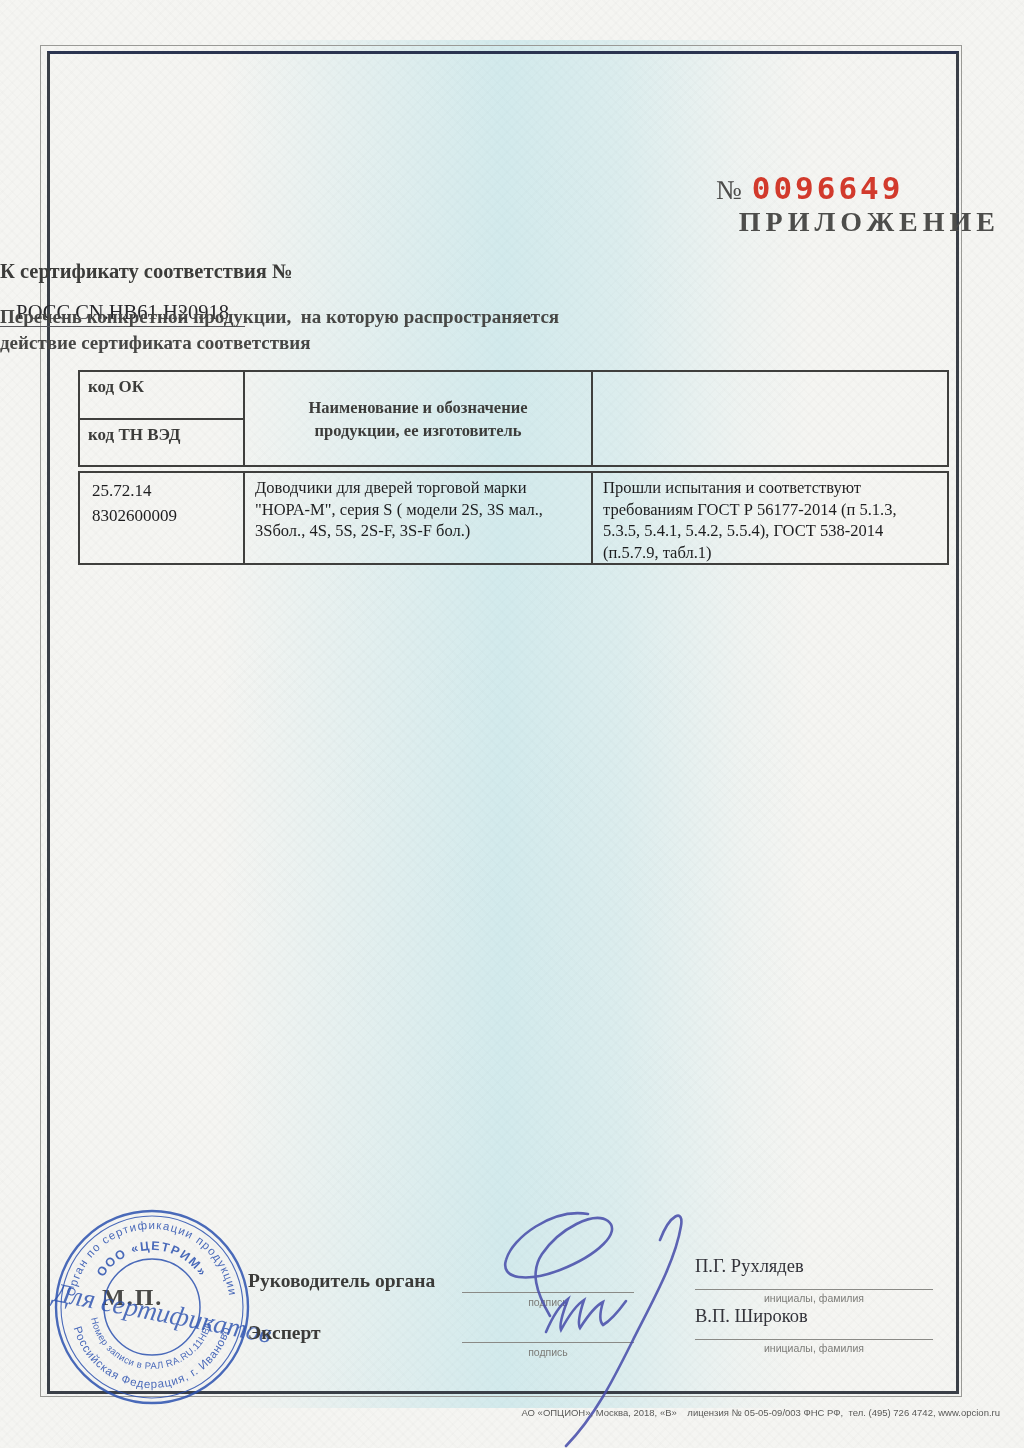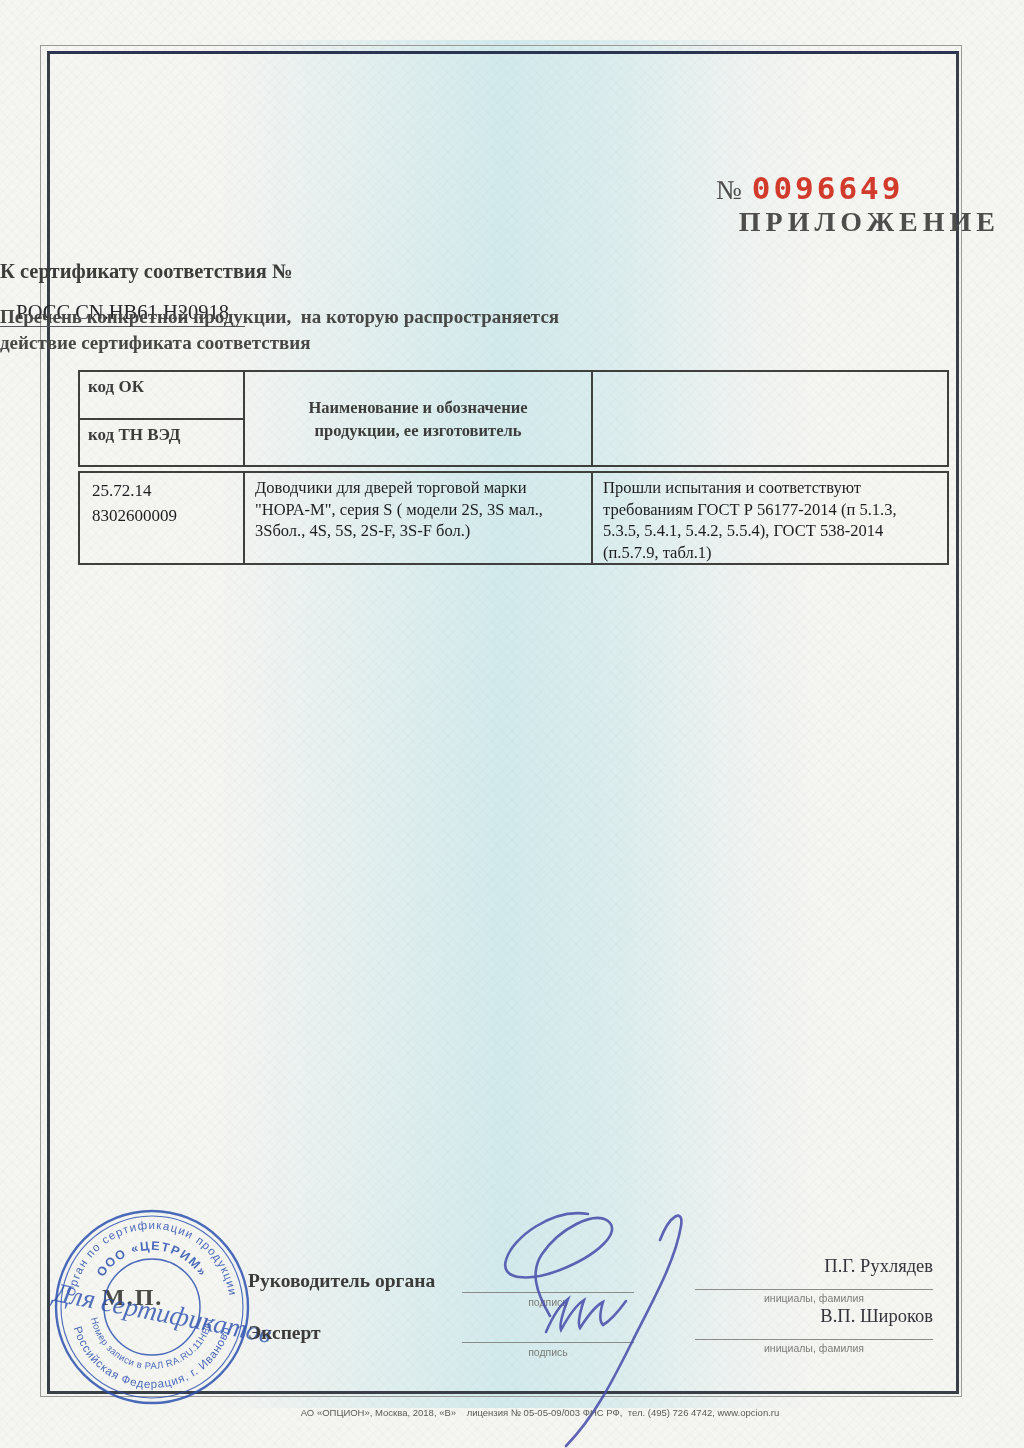--- a/index.html
+++ b/index.html
@@ -103,25 +103,25 @@
   .nl1{left:695px;top:1270px;width:238px;height:19px;}
   .nl2{left:695px;top:1320px;width:238px;height:19px;}
   .caption{
     position:absolute;font-family:"Liberation Sans", sans-serif;
     font-size:10.5px;color:#7c7c78;text-align:center;
   }
   .cap-s1{left:462px;top:1296px;width:172px;}
   .cap-s2{left:462px;top:1346px;width:172px;}
   .cap-n1{left:695px;top:1292px;width:238px;}
   .cap-n2{left:695px;top:1342px;width:238px;}
-  .name{position:absolute;font-size:18.5px;color:#33333a;text-align:right;}
+  .name{position:absolute;font-size:18.5px;color:#33333a;text-align:left;}
   .n1{left:695px;top:1256px;width:238px;}
   .n2{left:695px;top:1306px;width:238px;}
   .footer-note{
-    position:absolute;left:90px;top:1407px;width:900px;text-align:center;
+    position:absolute;left:100px;top:1407px;width:900px;text-align:right;
     font-family:"Liberation Sans", sans-serif;font-size:9.5px;color:#5a5a58;
     white-space:pre-wrap;
   }
 </style>
 </head>
 <body>
 
 <div class="page">
   <div class="band"></div>
   <div class="outer-frame"></div>

